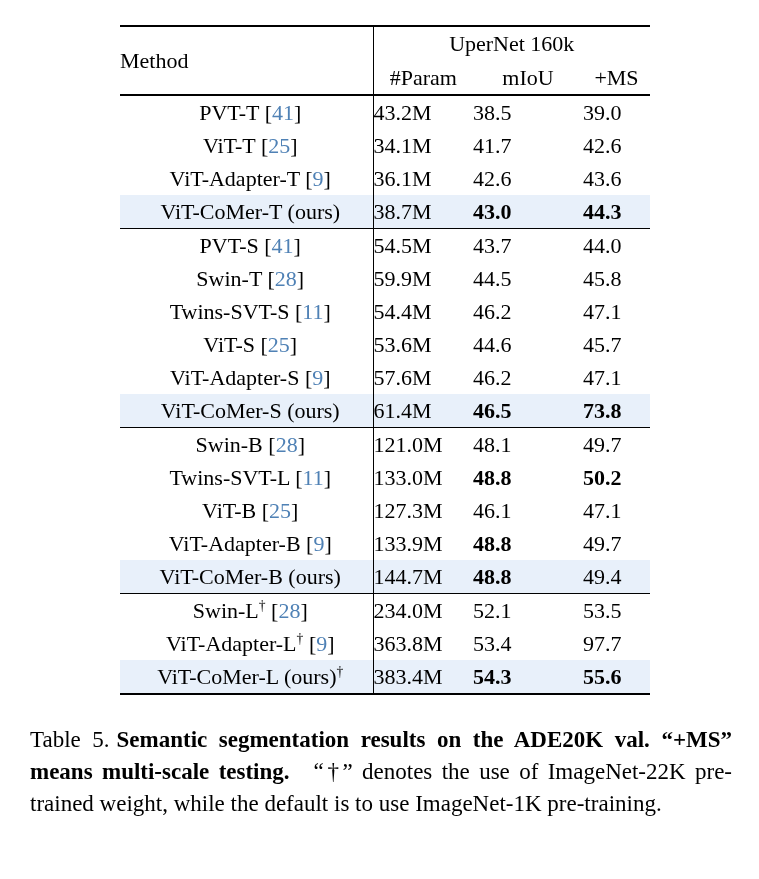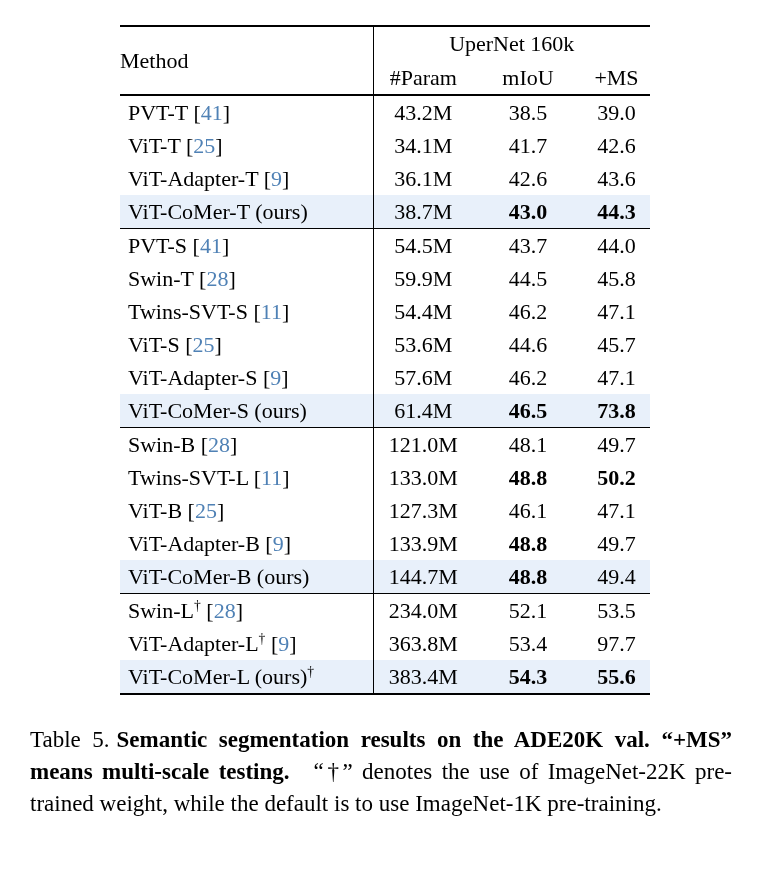--- a/index.html
+++ b/index.html
@@ -49,26 +49,26 @@
     height: 33px;
     text-align: center;
     border-bottom: 2px solid #000;
     vertical-align: middle;
   }
   .results-table tbody td {
     height: 33px;
     vertical-align: middle;
   }
   .results-table td.method {
-    text-align: left;
+    text-align: center;
     padding-left: 8px;
     border-right: 1.5px solid #000;
   }
   .results-table td.num {
-    text-align: center;
+    text-align: left;
   }
   .results-table tr.group-start td {
     border-top: 1.5px solid #000;
   }
   .results-table tr.hl td {
     background: var(--hl-color, #e8f0fa);
   }
   .results-table .b {
     font-weight: bold;
     margin-top: 42px;

